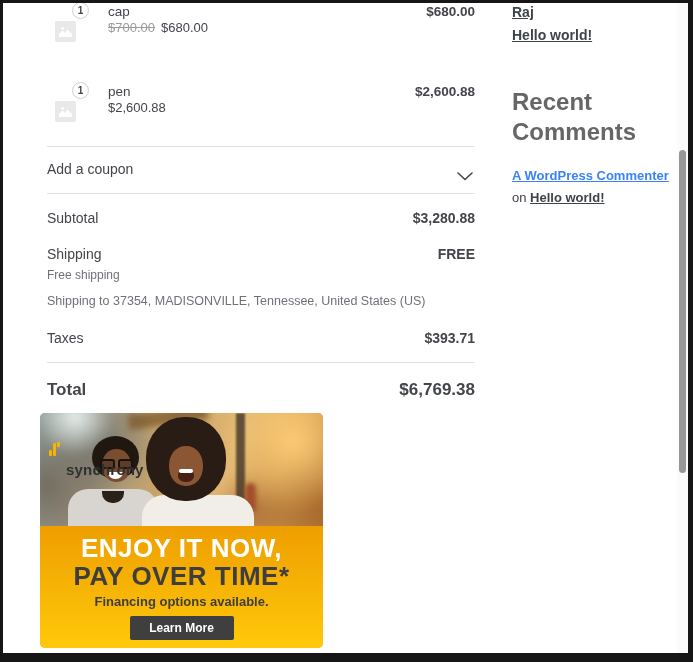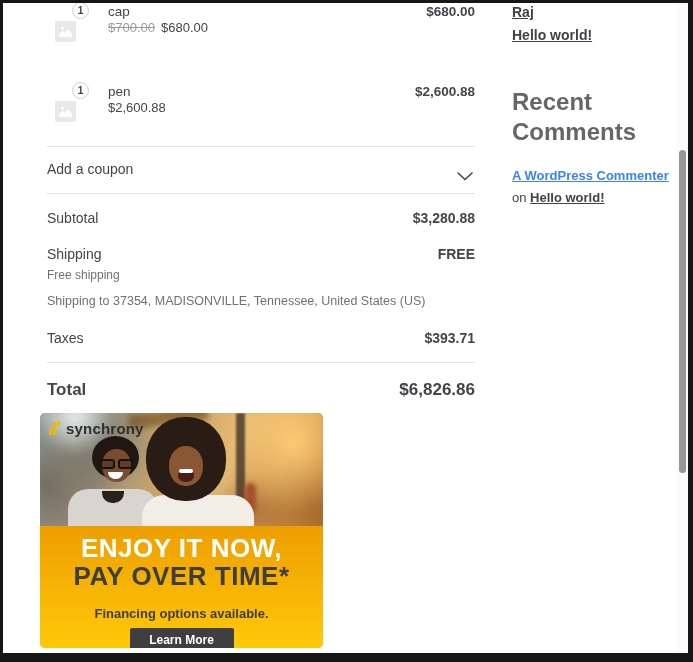--- a/index.html
+++ b/index.html
@@ -92,27 +92,27 @@
   .woman-mouth { position:absolute; left:138px; top:56px; width:16px; height:13px; background:#471f13; border-radius:45%; }
   .woman-teeth { position:absolute; left:139px; top:56px; width:14px; height:4px; background:#fff; border-radius:2px; }
   .woman-body { position:absolute; left:102px; top:82px; width:112px; height:34px; background:#f1eee8; border-radius:22px 22px 0 0; }
 
   .sy-logo { position:absolute; left:9px; top:7px; display:flex; align-items:center; gap:5px; }
   .sy-icon { position:relative; width:12px; height:15px; }
   .sy-icon span { position:absolute; width:3px; background:#f7b500; border-radius:1px; }
   .sy-b1 { left:0; bottom:1px; height:6px; }
   .sy-b2 { left:4px; bottom:1px; height:13px; }
   .sy-b3 { left:8px; top:0; height:5px; }
-  .sy-word { font-size:15px; font-weight:600; color:#2e3032; letter-spacing:.2px; }
+  .sy-word { font-size:15px; font-weight:600; color:#2e3032; letter-spacing:.2px;margin-top:41px; }
 
   .amber { position:absolute; left:0; top:113px; right:0; bottom:0; text-align:center;
     background:linear-gradient(180deg,#ee9e00 0%,#ffc90a 100%); }
   .hl1 { margin-top:8px;  font-size:26px; line-height:28px; font-weight:800; color:#ffffff; letter-spacing:.5px; }
   .hl2 { font-size:26px; line-height:28px; font-weight:800; color:#3e3e3e; letter-spacing:.5px; }
-  .sub-hl { margin-top:16px; font-size:13px; font-weight:700; color:#3e3e3e; }
+  .sub-hl { margin-top:4px; font-size:13px; font-weight:700; color:#3e3e3e; }
   .cta { display:inline-block; margin-top:7px; width:104px; height:24px; line-height:24px;
     background:#3f3f3f; color:#fff; font-size:12px; font-weight:700; border-radius:2px; cursor:pointer; }
   .disclaimer { margin-top:6px; font-size:7.5px; font-weight:600; color:#5b4a14; }
 
   
   .sidebar { position:absolute; left:509px; top:0; width:160px; height:100%; }
   .side-link { font-size:14px; font-weight:700; color:#3f4349; text-decoration:underline; cursor:pointer; }
   .sl-raj   { position:absolute; left:0; top:1px; }
   .sl-hello { position:absolute; left:0; top:24px; }
   .rc-title { position:absolute; left:0; top:84px; width:150px;
@@ -183,21 +183,21 @@
       <span class="trow-value t-shipping">FREE</span>
       <span class="t-method">Free shipping</span>
       <span class="t-dest">Shipping to 37354, MADISONVILLE, Tennessee, United States (US)</span>
 
       <span class="trow-label t-taxes">Taxes</span>
       <span class="trow-value t-taxes">$393.71</span>
 
       <div class="divider div-3"></div>
 
       <span class="t-total-label">Total</span>
-      <span class="t-total-value">$6,826.86</span>
+      <span class="t-total-value">$6,769.38</span>
 
       <div class="banner">
         <div class="photo">
           <div class="bokeh"></div>
           <div class="awning"></div>
           <div class="storefront-frame"></div>
           <div class="passerby"></div>
           <div class="man-body"></div>
           <div class="man-vneck"></div>
           <div class="man-hair"></div>

